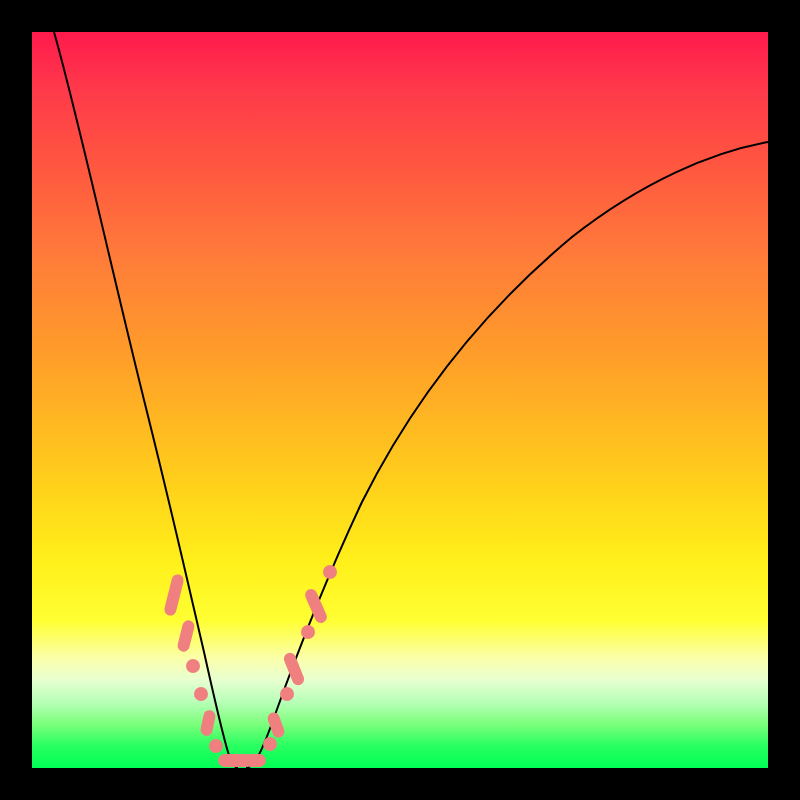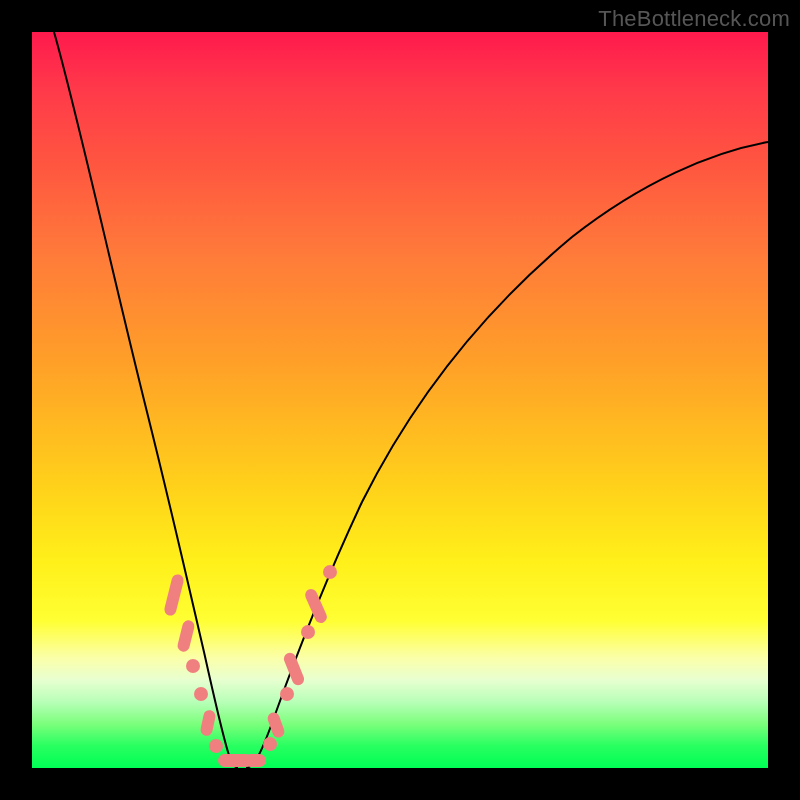--- a/index.html
+++ b/index.html
@@ -102,14 +102,13 @@
         <rect class="capsule" x="238" y="680" width="12" height="26" rx="6" transform="rotate(-20 244 693)"></rect>
         <circle class="marker" cx="255" cy="662" r="7"></circle>
         <rect class="capsule" x="256" y="620" width="12" height="34" rx="6" transform="rotate(-22 262 637)"></rect>
         <circle class="marker" cx="276" cy="600" r="7"></circle>
         <rect class="capsule" x="278" y="556" width="12" height="36" rx="6" transform="rotate(-24 284 574)"></rect>
         <circle class="marker" cx="298" cy="540" r="7"></circle>
       </g>
     </svg>
 
   </div>
-  <div class="watermark">TheBottleneck.com</div>
 </div>
 
 </body></html>

